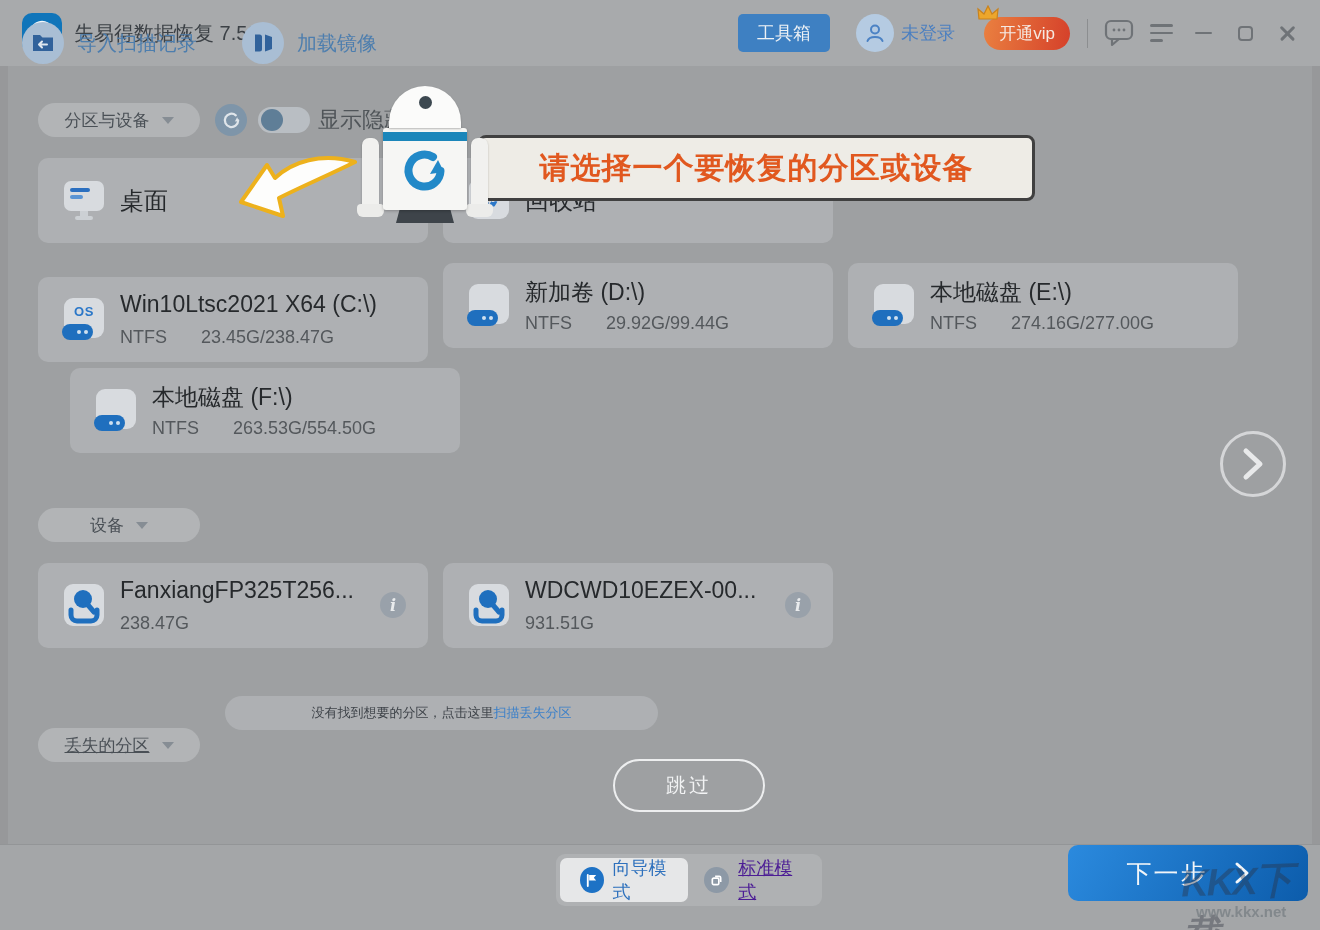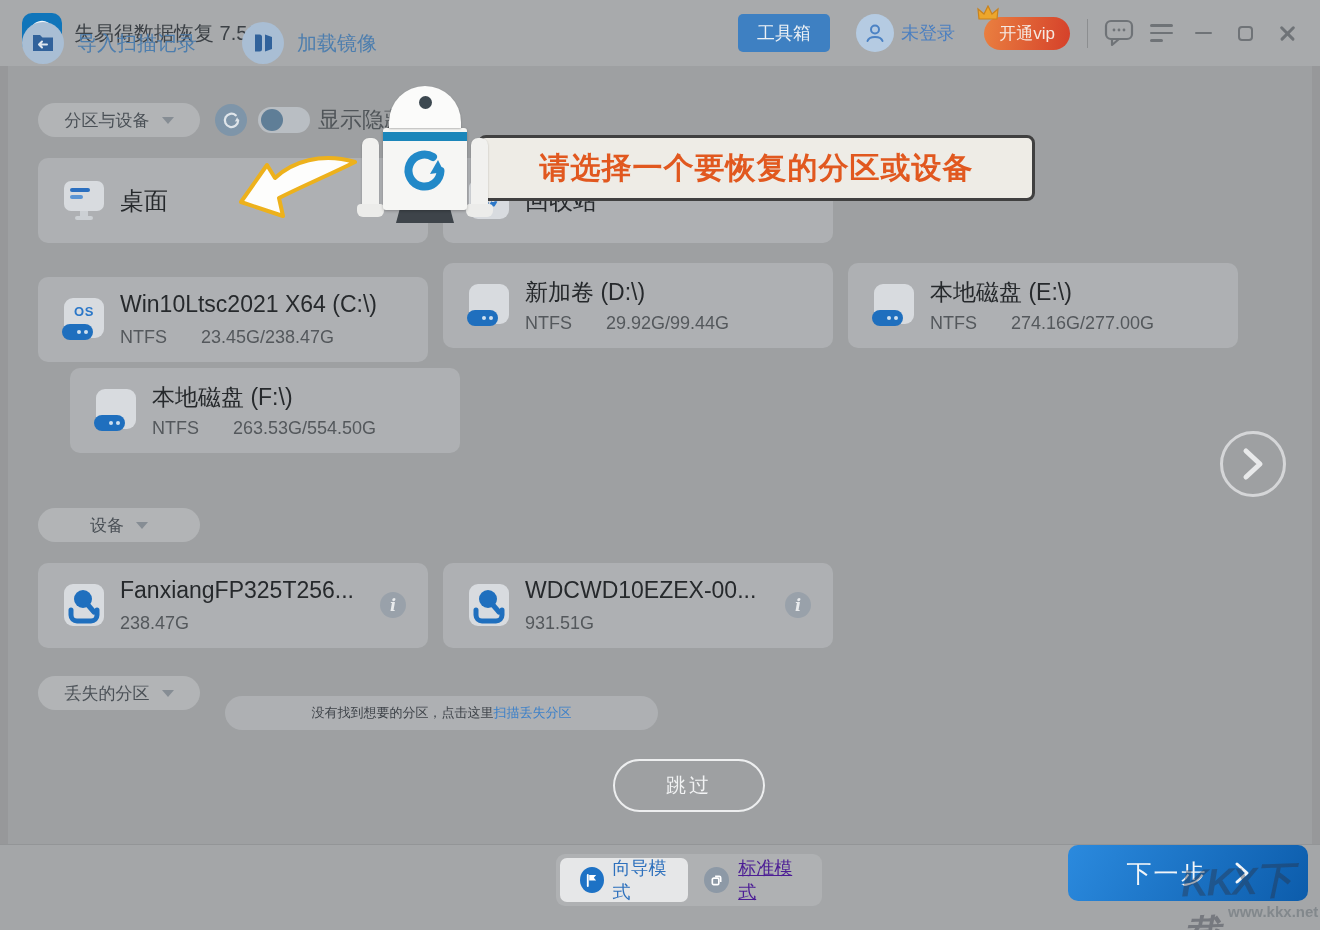--- a/index.html
+++ b/index.html
@@ -98,21 +98,21 @@
   .mode-circle { width:26px; height:26px; border-radius:50%; display:flex; align-items:center; justify-content:center; }
   .mode-circle.blue { background:#1e72c5; }
   .mode-circle.gray { background:#8d99a6; }
   .mode-label-sel { font-size:18px; color:#2e71bd; }
   .mode-label-uns { font-size:18px; color:#4c1d95;text-decoration:underline; }
 
   .next-btn { position:absolute; left:1068px; top:845px; width:240px; height:56px; border-radius:10px; background:linear-gradient(120deg,#2b8ade 0%,#0c5cab 100%); display:flex; align-items:center; justify-content:center; gap:26px; cursor:pointer; }
   .next-btn span { font-size:25px; color:#f2f5f8; letter-spacing:2px; }
 
   .watermark-logo { position:absolute; left:1182px; top:856px; font-size:38px; font-weight:bold; font-style:italic; color:rgba(45,48,60,.38); letter-spacing:-2px; transform:rotate(-2deg); pointer-events:none; }
-  .watermark-url { position:absolute; left:1196px; top:903px; font-size:15px; font-weight:bold; color:rgba(125,130,135,.85); pointer-events:none;margin-left:32px; }
+  .watermark-url { position:absolute; left:1196px; top:903px; font-size:15px; font-weight:bold; color:rgba(125,130,135,.85); pointer-events:none; }
 </style>
 </head>
 <body>
 
 <div id="page">
 
   <div class="titlebar">
     <div class="app-logo">
       <svg width="28" height="28" viewBox="0 0 40 40">
         <path d="M27 8 A 13.5 13.5 0 1 0 33.5 20" fill="none" stroke="#f4f8fb" stroke-width="7" stroke-linecap="round"></path>
@@ -292,21 +292,21 @@
         <path d="M7 26 V 31 A 6 6 0 0 0 13 37 H 27 A 6 6 0 0 0 33 31 V 26" fill="none" stroke="#1f6fbe" stroke-width="5" stroke-linecap="round"></path>
       </svg>
     </div>
     <div class="title">WDCWD10EZEX-00...</div>
     <div class="meta">
         <span>931.51G</span>
       </div>
     <div class="info-icon">i</div>
   </div>
 
-  <div class="pill" style="left:38px; top:676px; width:162px;">
+  <div class="pill" style="left:38px; top:728px; width:162px;text-decoration:underline;">
     <span>丢失的分区</span>
     <span class="caret"></span>
   </div>
   <div class="lost-hint-pill">
     <span>没有找到想要的分区，点击这里</span>
     <span class="scan-link">扫描丢失分区</span>
   </div>
 
   <div class="skip-btn">跳过</div>
 

